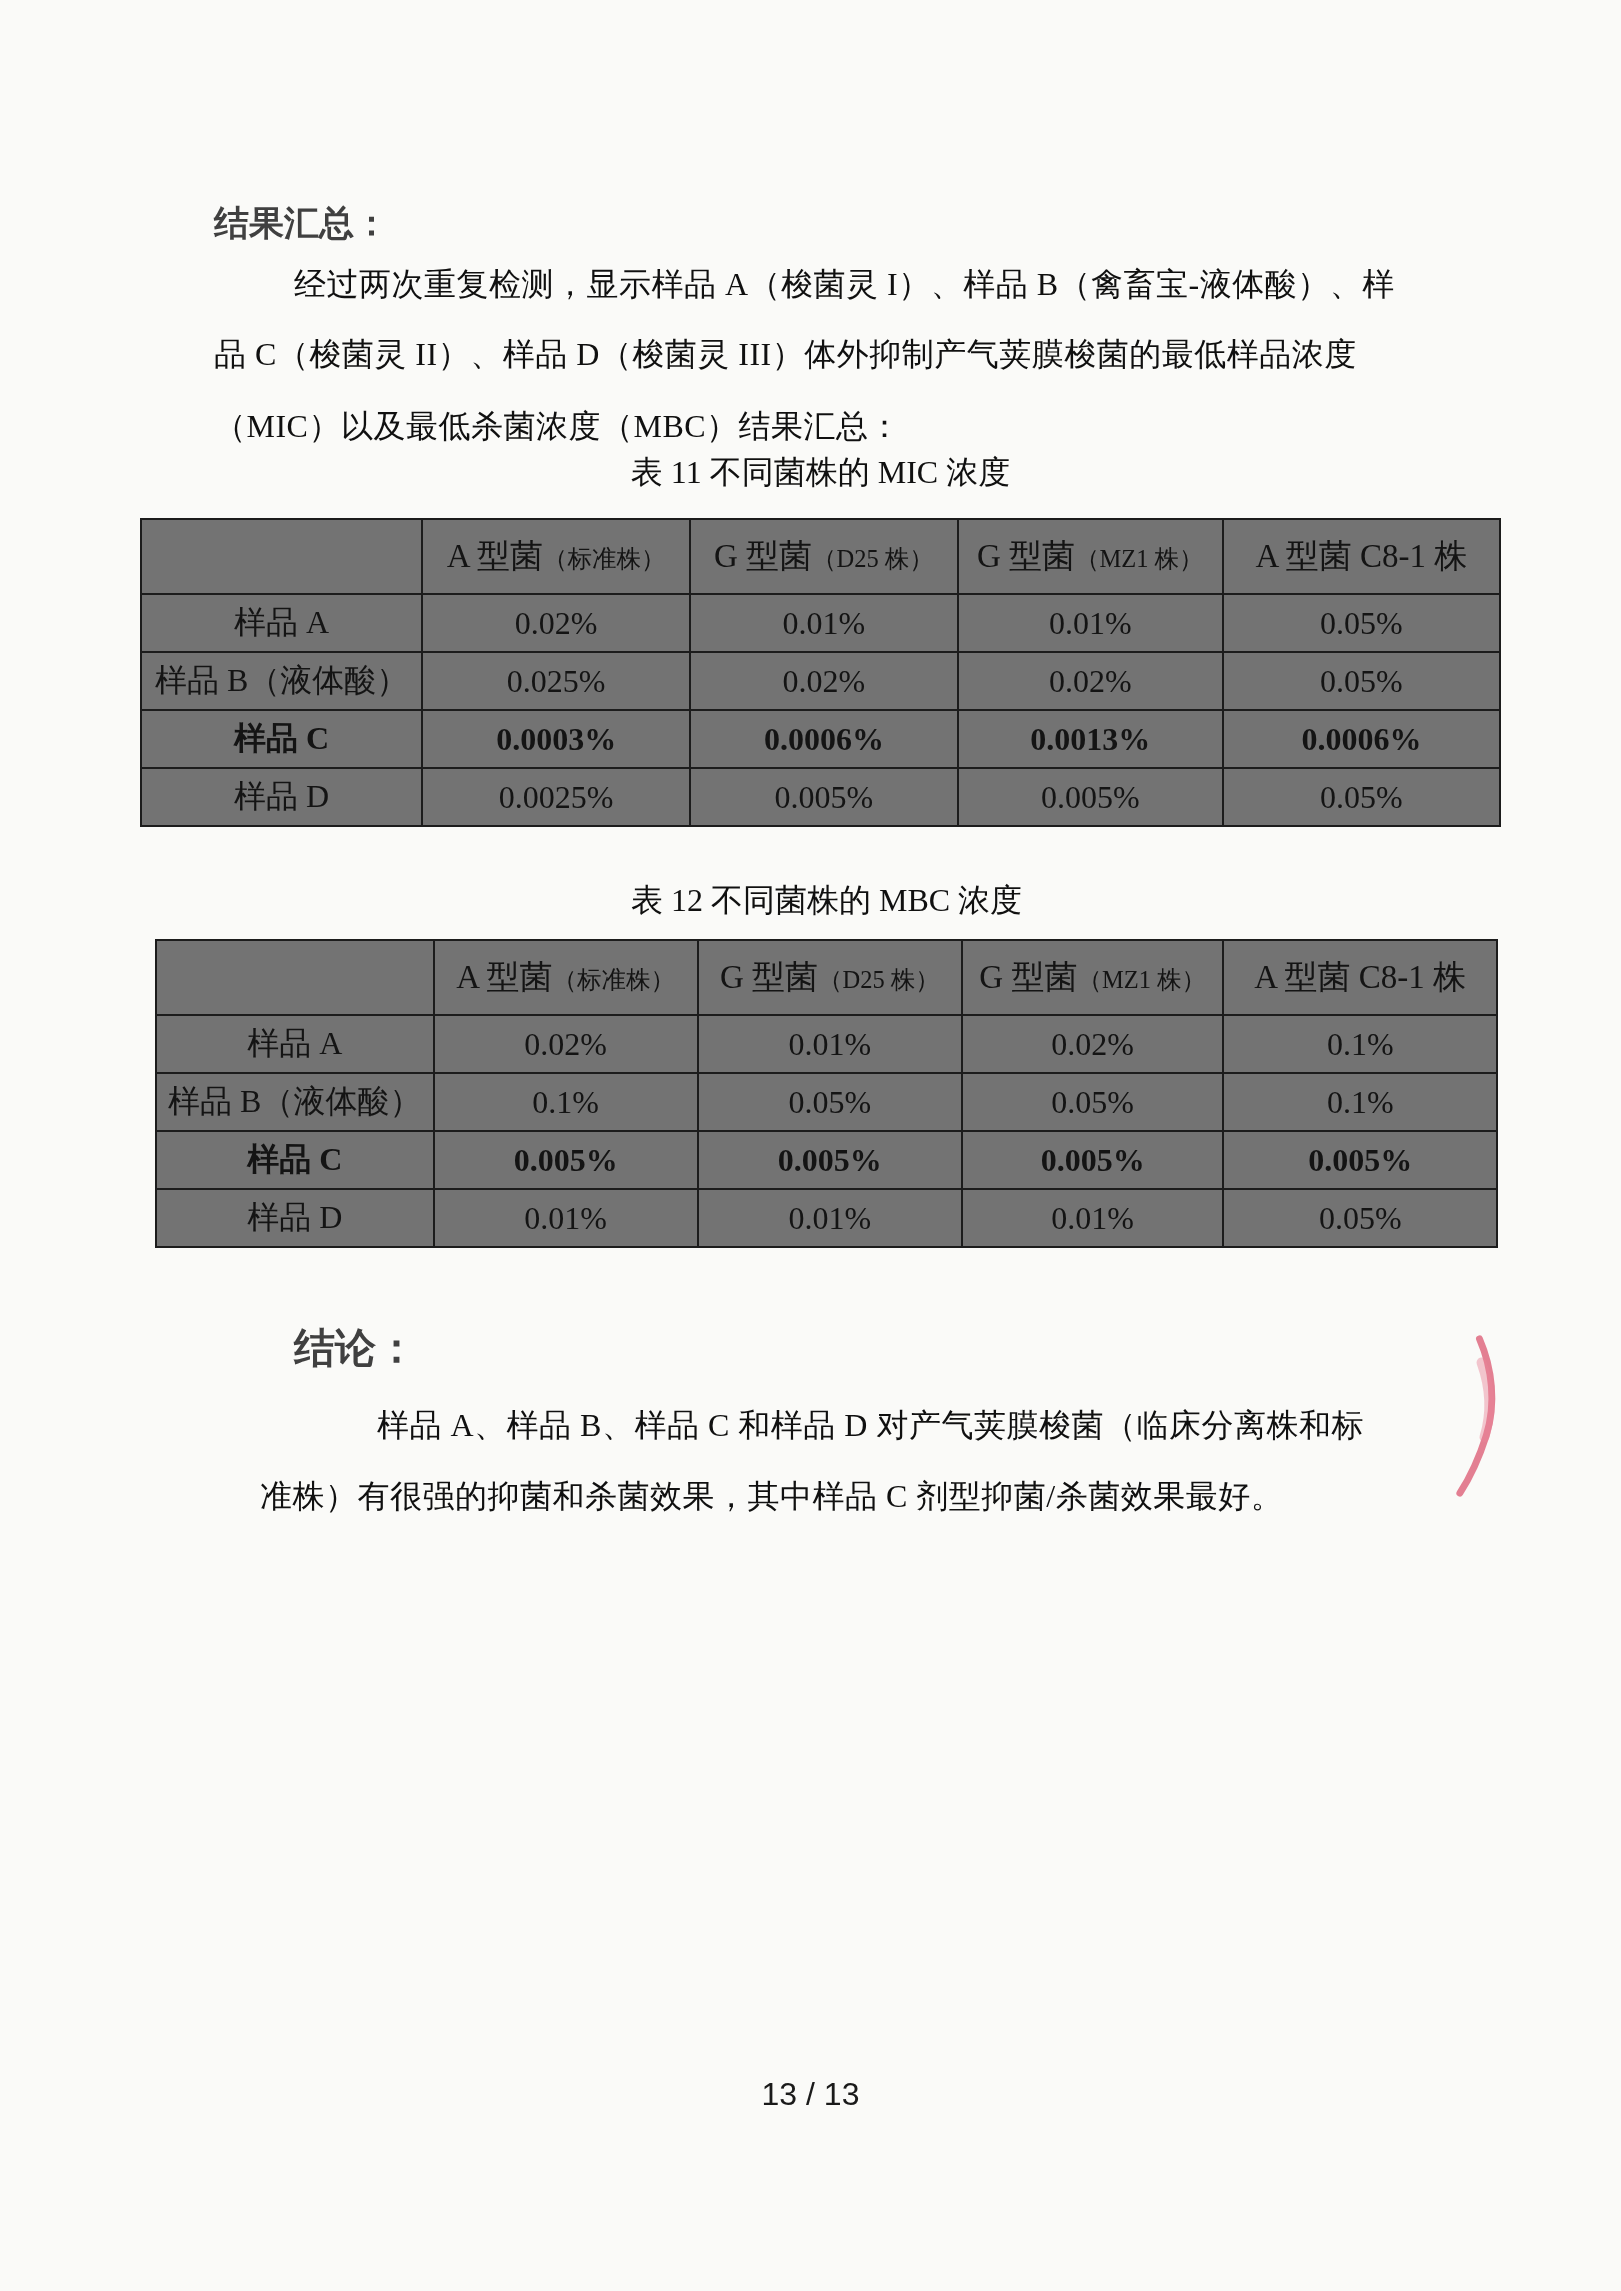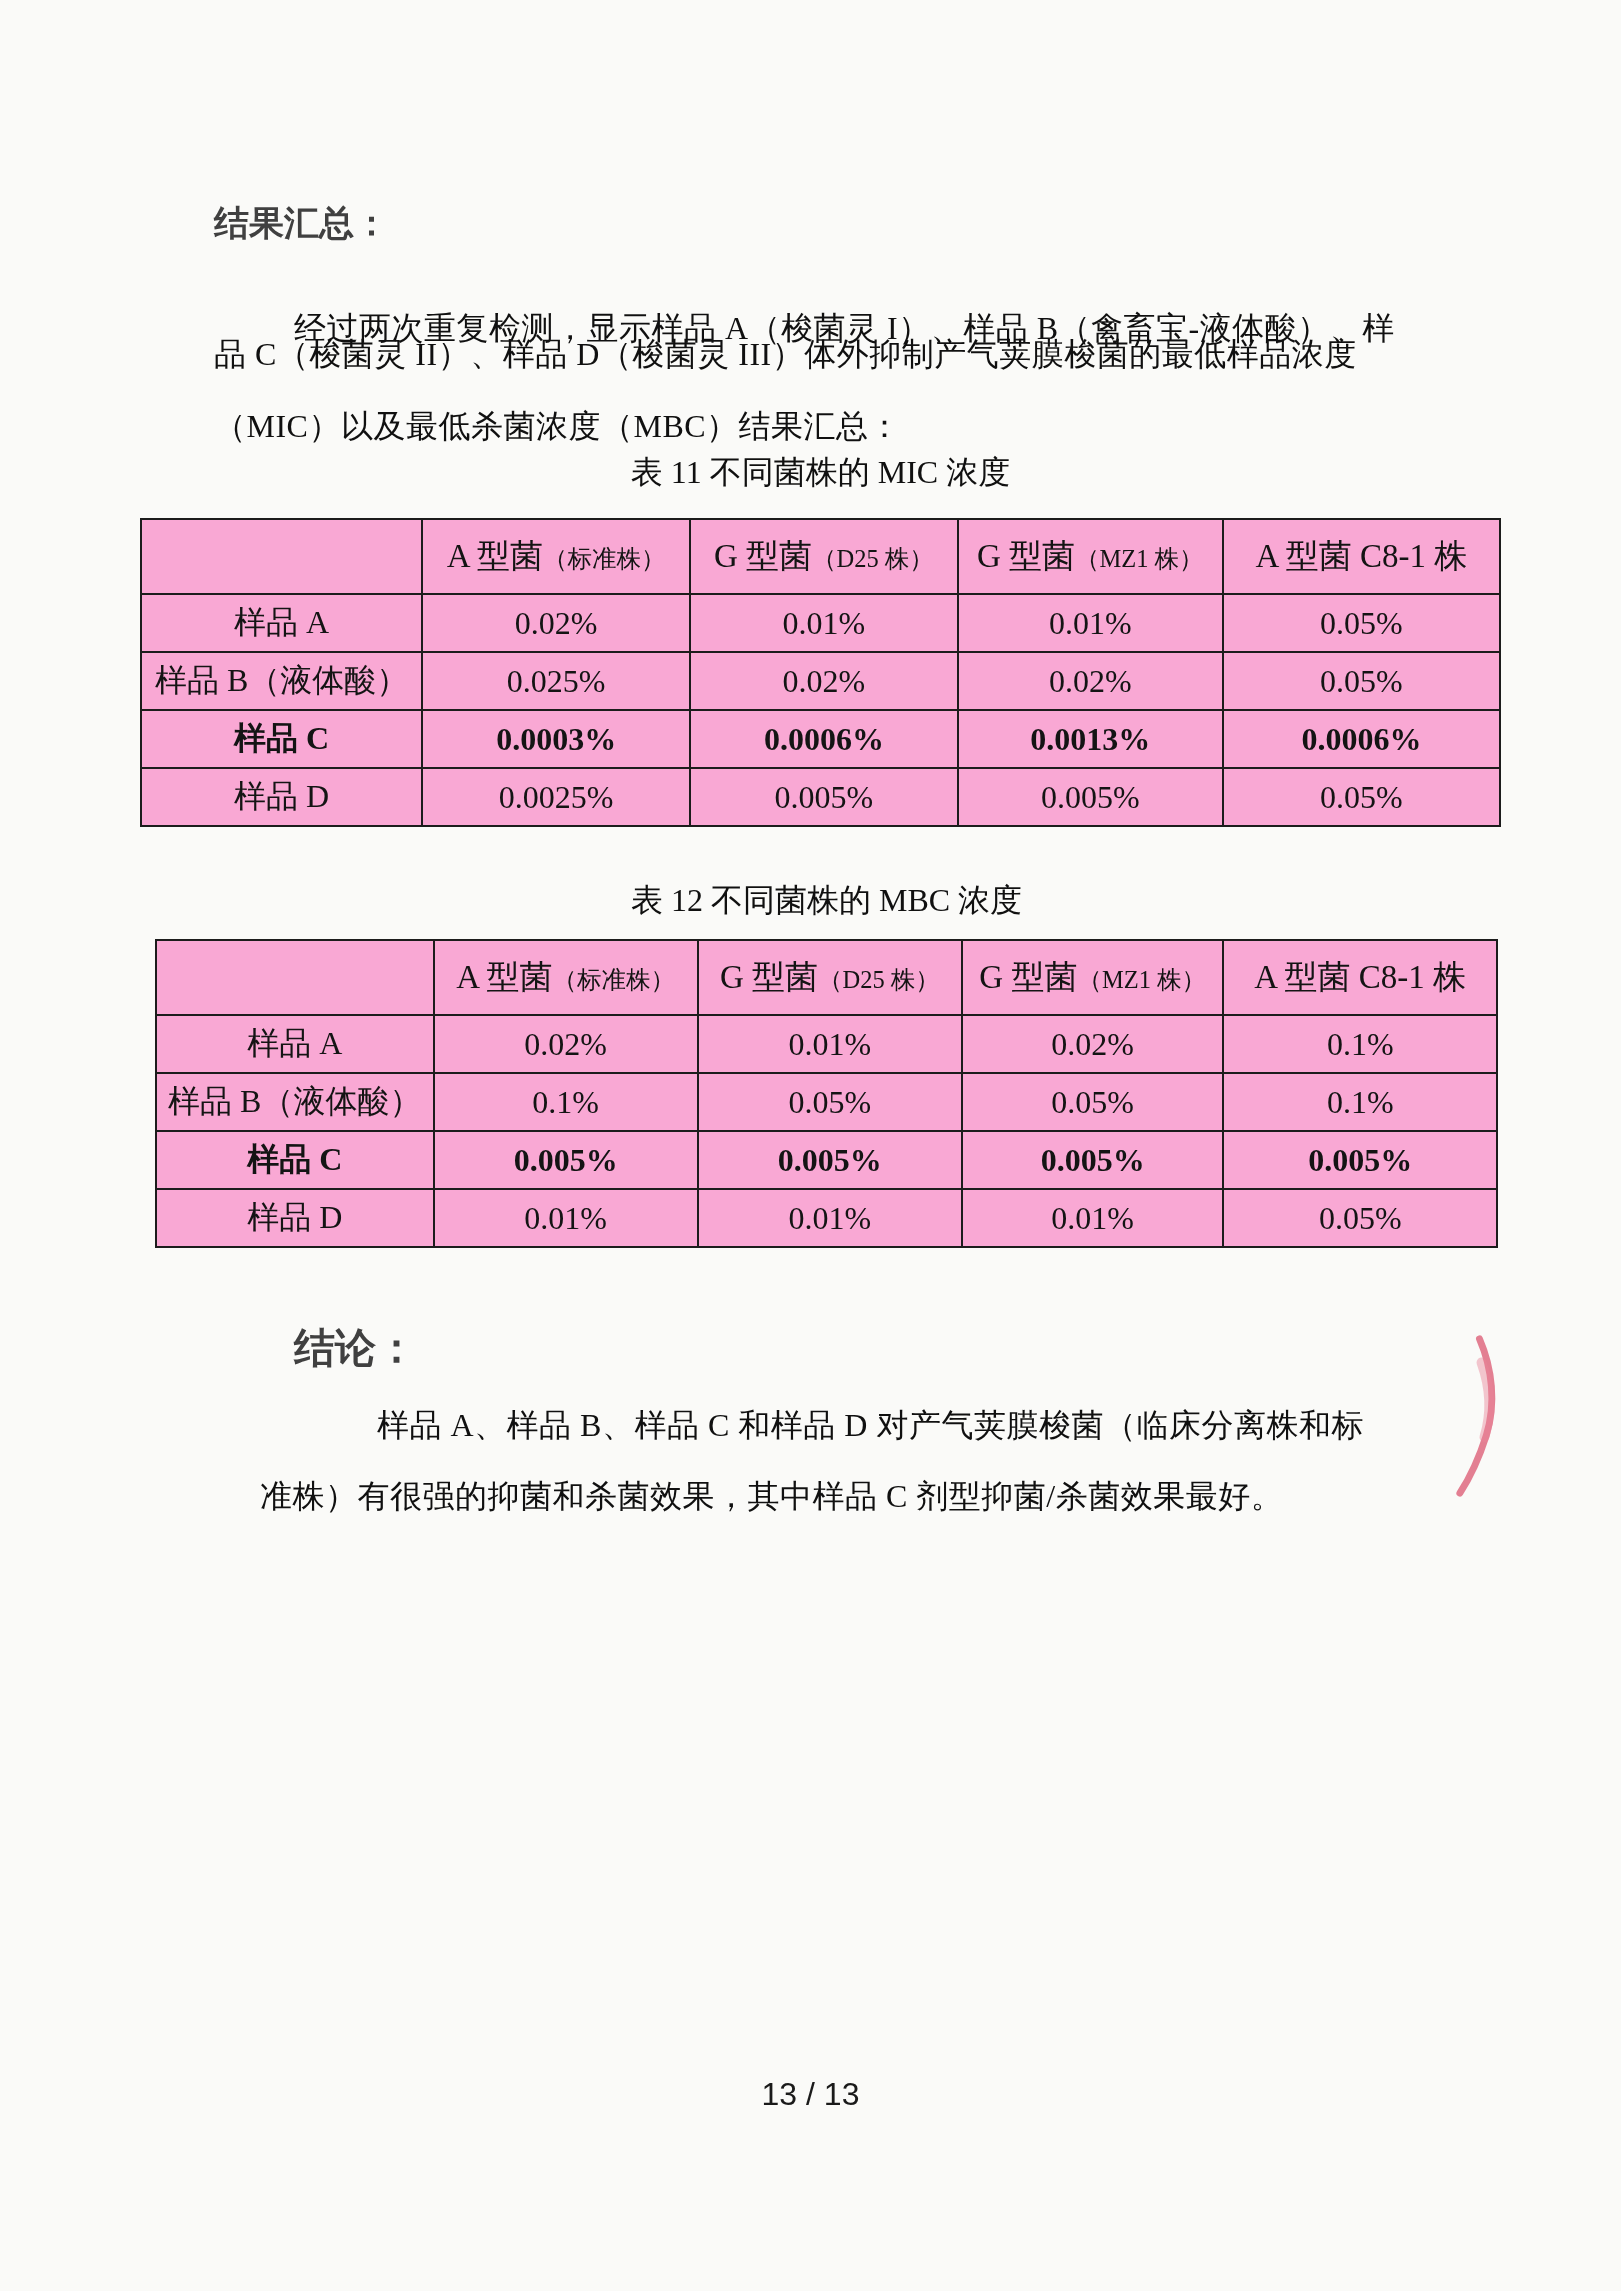--- a/index.html
+++ b/index.html
@@ -27,21 +27,21 @@
   }
   .table-title{
     font-size:32px;
     text-align:center;
     white-space:nowrap;
     color:#101010;
   }
   table.datatable{
     border-collapse:collapse;
     table-layout:fixed;
-    background:#f9a8d4;
+    background:#737373;
   }
   table.datatable th, table.datatable td{
     border:2.9px solid #1c1c1c;
     text-align:center;
     vertical-align:middle;
     padding:0 3.9px;
     overflow:hidden;
     white-space:nowrap;
   }
   table.datatable thead th{
@@ -65,21 +65,21 @@
   }
   .stamp{pointer-events:none;}
 </style>
 </head>
 <body>
 
 <div class="abs" style="left:0;top:0;width:1621px;height:2292px;">
 
   <div class="abs heading" style="left:214px;top:200px;">结果汇总：</div>
 
-  <div class="abs bodyline" style="left:294px;top:263px;margin-top:44px;">经过两次重复检测，显示样品 A（梭菌灵 I）、样品 B（禽畜宝-液体酸）、样</div>
+  <div class="abs bodyline" style="left:294px;top:263px;">经过两次重复检测，显示样品 A（梭菌灵 I）、样品 B（禽畜宝-液体酸）、样</div>
   <div class="abs bodyline" style="left:214px;top:333px;">品 C（梭菌灵 II）、样品 D（梭菌灵 III）体外抑制产气荚膜梭菌的最低样品浓度</div>
   <div class="abs bodyline" style="left:214px;top:405px;">（MIC）以及最低杀菌浓度（MBC）结果汇总：</div>
 
   <div class="abs table-title" style="left:140px;top:451px;width:1361px;">表 11  不同菌株的 MIC 浓度</div>
 
   <table class="abs datatable" style="left:140px;top:518px;width:1361px;">
     <colgroup>
       <col style="width:20.7%">
         <col style="width:19.7%">
         <col style="width:19.7%">

